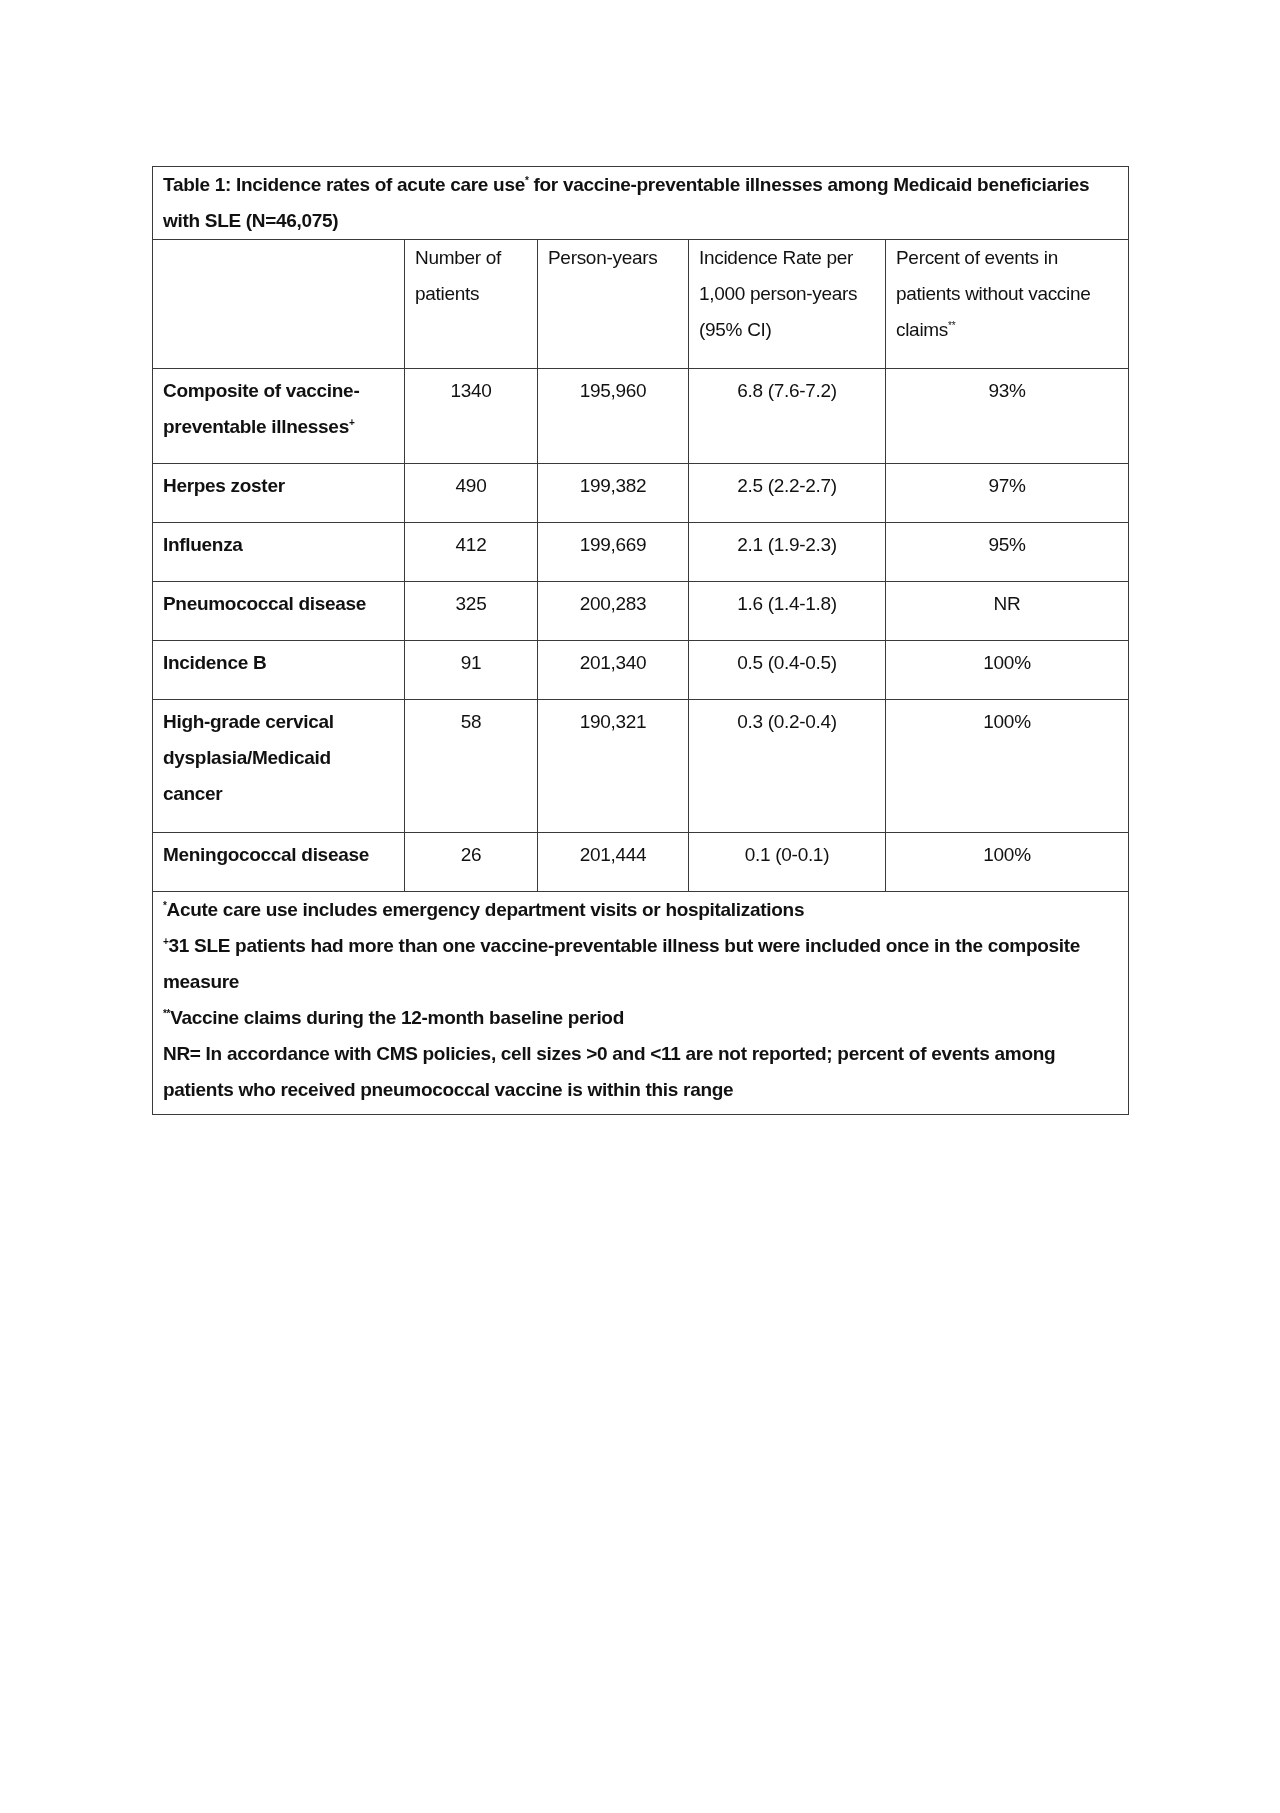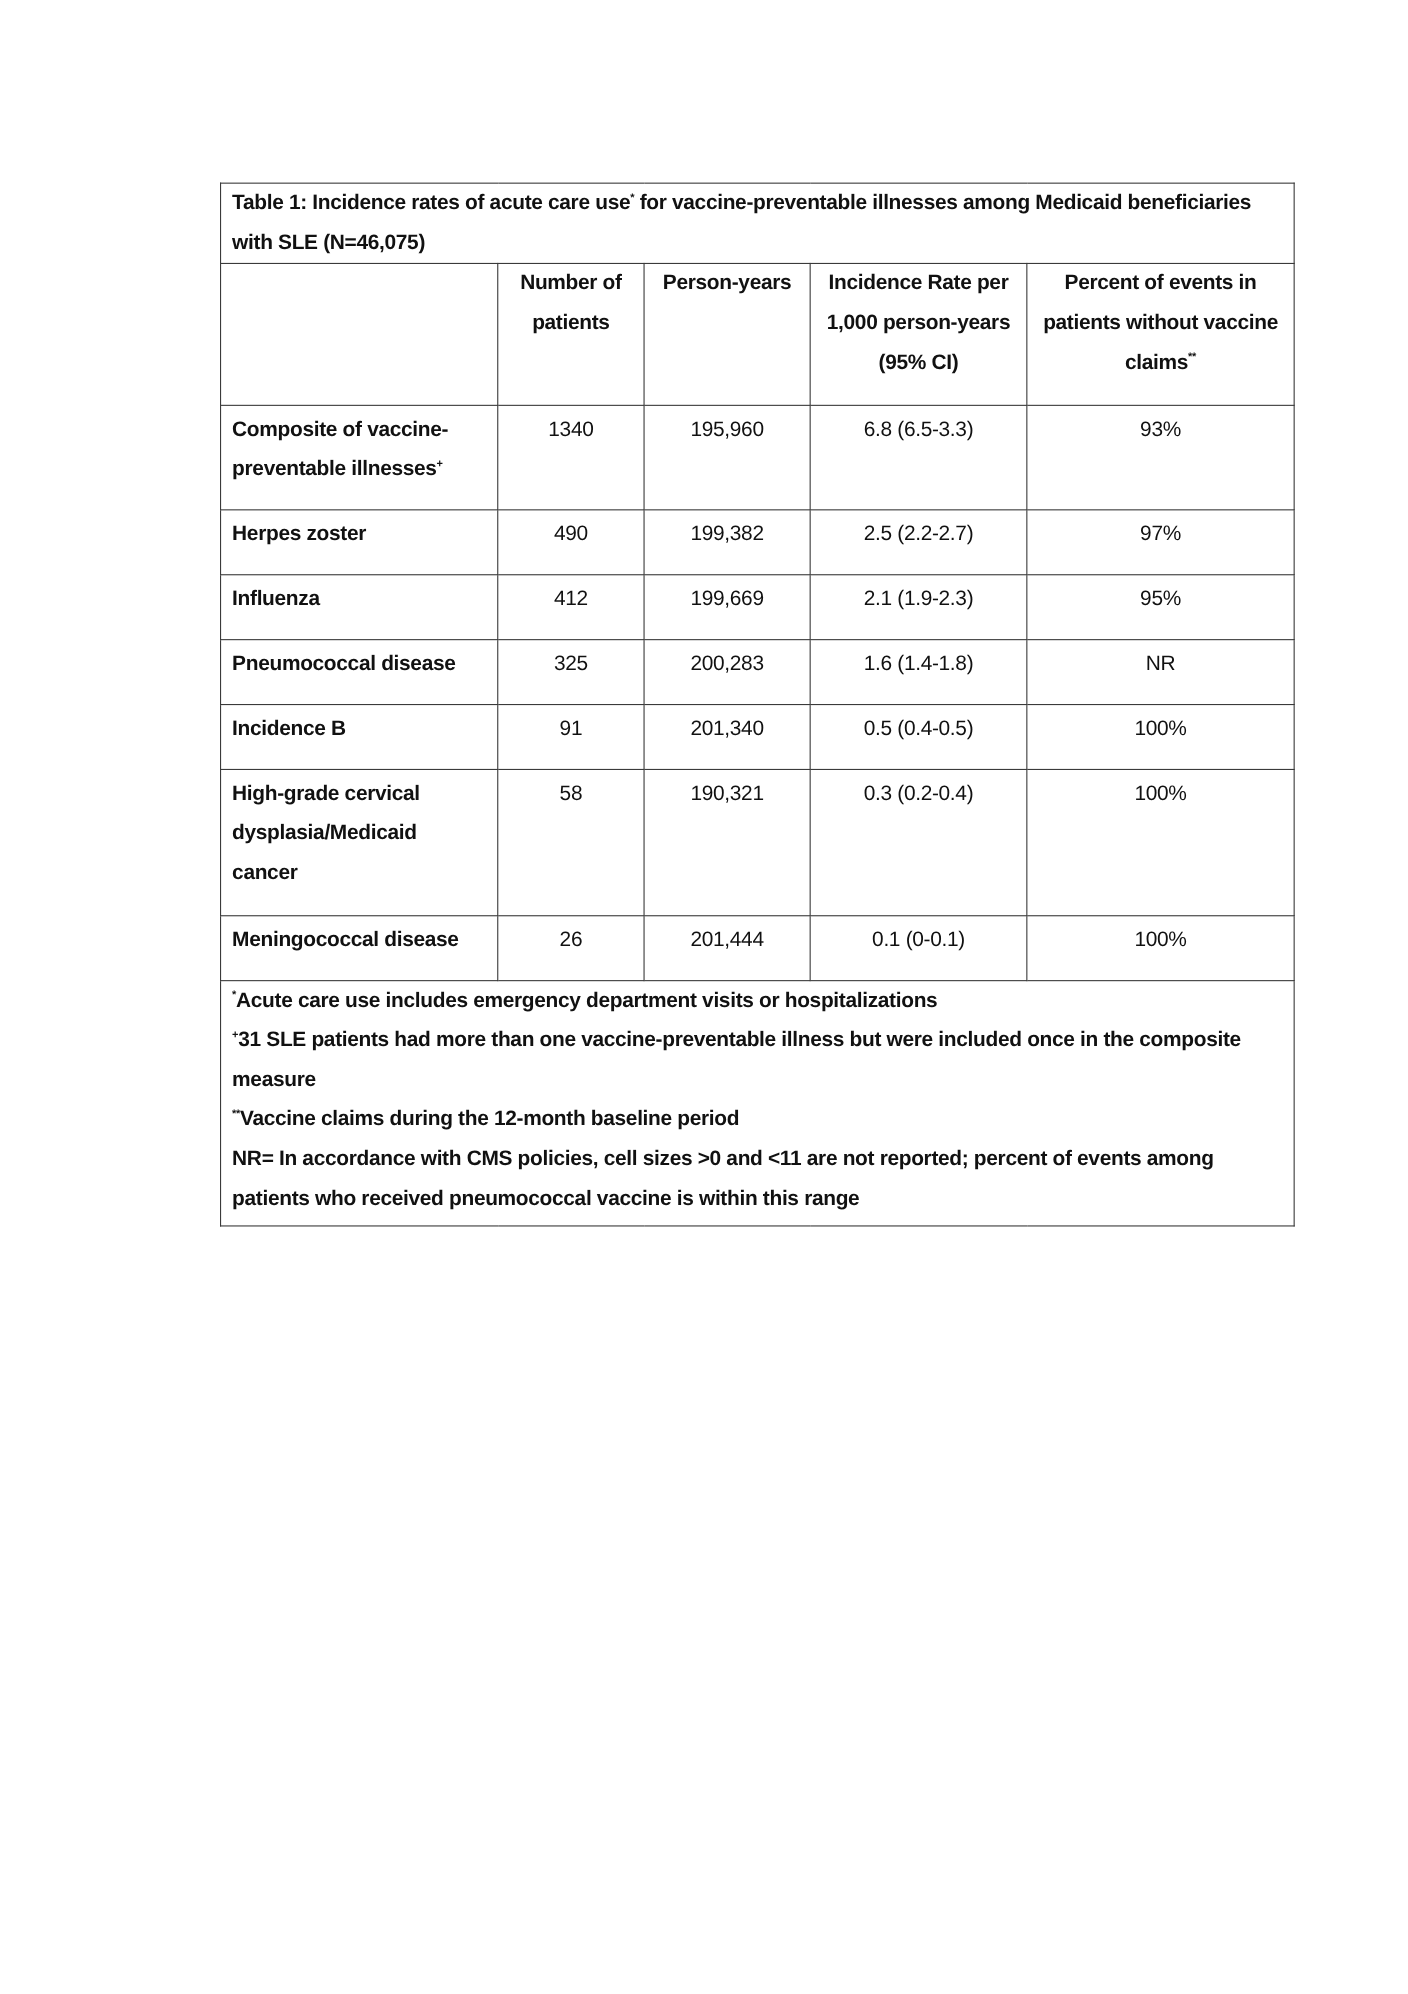--- a/index.html
+++ b/index.html
@@ -12,21 +12,20 @@
     height: 1813px;
     position: relative;
     font-family: "Liberation Sans", "DejaVu Sans", sans-serif;
     color: #111111;
   }
   .table-wrap {
     position: absolute;
     left: 152px;
     top: 166px;
     width: 976px;
-    margin-left: 48px;
   }
   table {
     border-collapse: collapse;
     width: 976px;
     table-layout: fixed;
   }
   td, th {
     border: 1.5px solid #3a3a3a;
     vertical-align: top;
     padding: 4px 10px 0 10px;
@@ -36,22 +35,22 @@
     font-weight: normal;
   }
   .title-cell {
     font-weight: bold;
     text-align: left;
     height: 72px;
     padding-top: 0;
     box-sizing: border-box;
   }
   .hdr th {
-    font-weight: bold;
-    text-align: center;
+    font-weight: normal;
+    text-align: left;
     height: 129px;
     box-sizing: border-box;
     padding-top: 0;
   }
   .label-cell {
     font-weight: bold;
     text-align: left;
   }
   .num-cell {
     text-align: center;
@@ -96,21 +95,21 @@
       <th>Number of patients</th>
       <th>Person-years</th>
       <th>Incidence Rate per 1,000 person-years (95% CI)</th>
       <th><span>Percent of events in patients without vaccine claims</span><sup>**</sup></th>
     </tr>
 
     <tr class="r-composite">
       <td class="label-cell"><span>Composite of vaccine-preventable illnesses</span><sup>+</sup></td>
       <td class="num-cell">1340</td>
       <td class="num-cell">195,960</td>
-      <td class="num-cell">6.8 (6.5-3.3)</td>
+      <td class="num-cell">6.8 (7.6-7.2)</td>
       <td class="num-cell">93%</td>
     </tr>
 
     <tr class="r-single">
       <td class="label-cell">Herpes zoster</td>
       <td class="num-cell">490</td>
       <td class="num-cell">199,382</td>
       <td class="num-cell">2.5 (2.2-2.7)</td>
       <td class="num-cell">97%</td>
     </tr>

